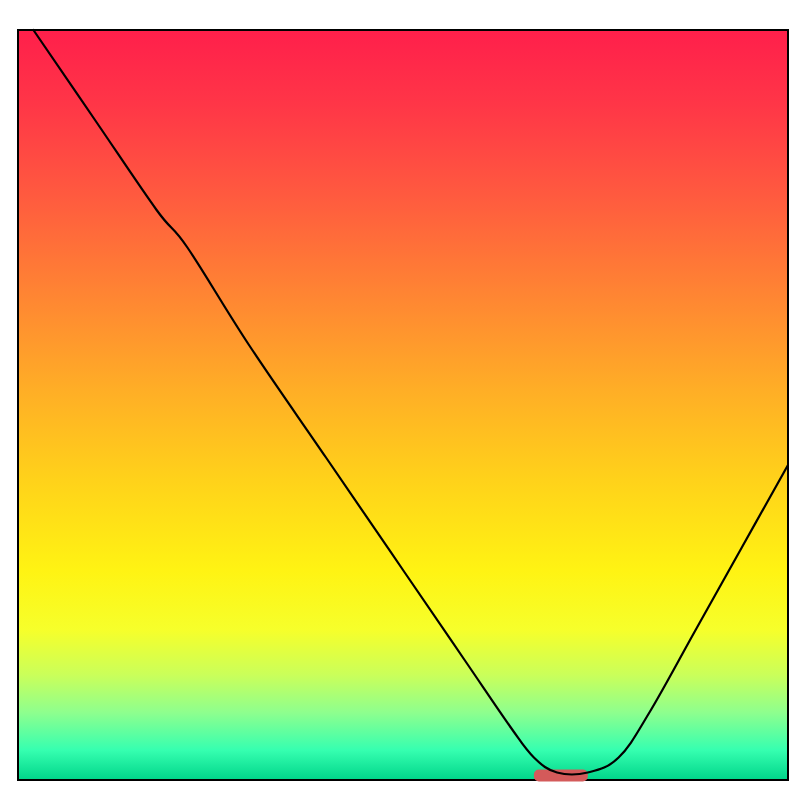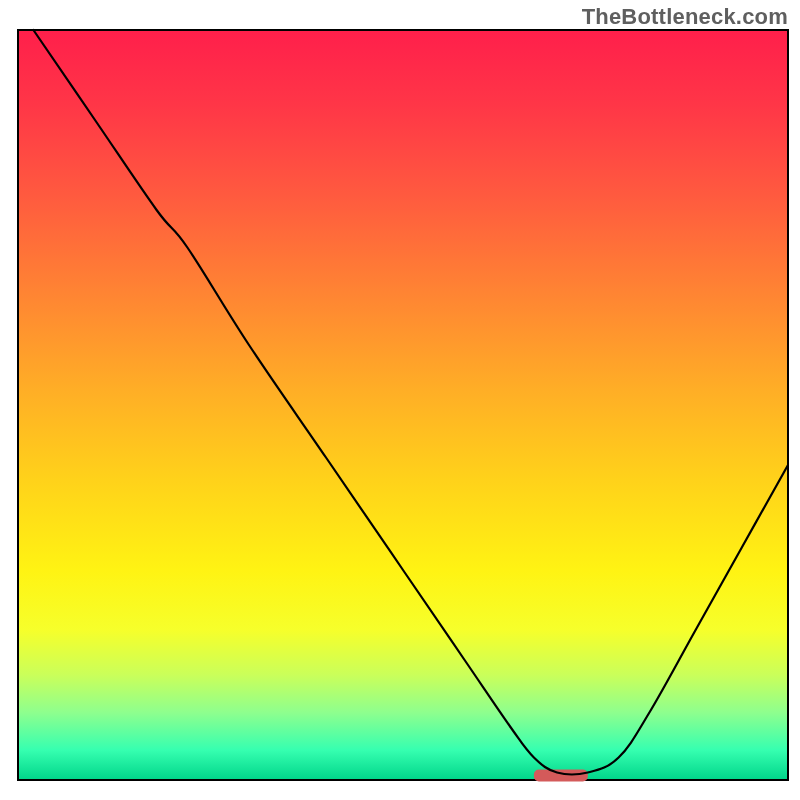--- a/index.html
+++ b/index.html
@@ -33,21 +33,20 @@
     width: 800px;
     height: 800px;
     display: block;
   }
 </style>
 </head>
 <body>
 
 <div class="container">
 
-  <div class="watermark">TheBottleneck.com</div>
 
   <svg class="plot" viewBox="0 0 800 800" preserveAspectRatio="none">
     <defs>
       <linearGradient id="bg-grad" x1="0" y1="0" x2="0" y2="1">
       <stop offset="0%" stop-color="#ff1f4b"></stop>
           <stop offset="10%" stop-color="#ff3647"></stop>
           <stop offset="22%" stop-color="#ff5a3f"></stop>
           <stop offset="35%" stop-color="#ff8433"></stop>
           <stop offset="48%" stop-color="#ffae26"></stop>
           <stop offset="60%" stop-color="#ffd21a"></stop>

